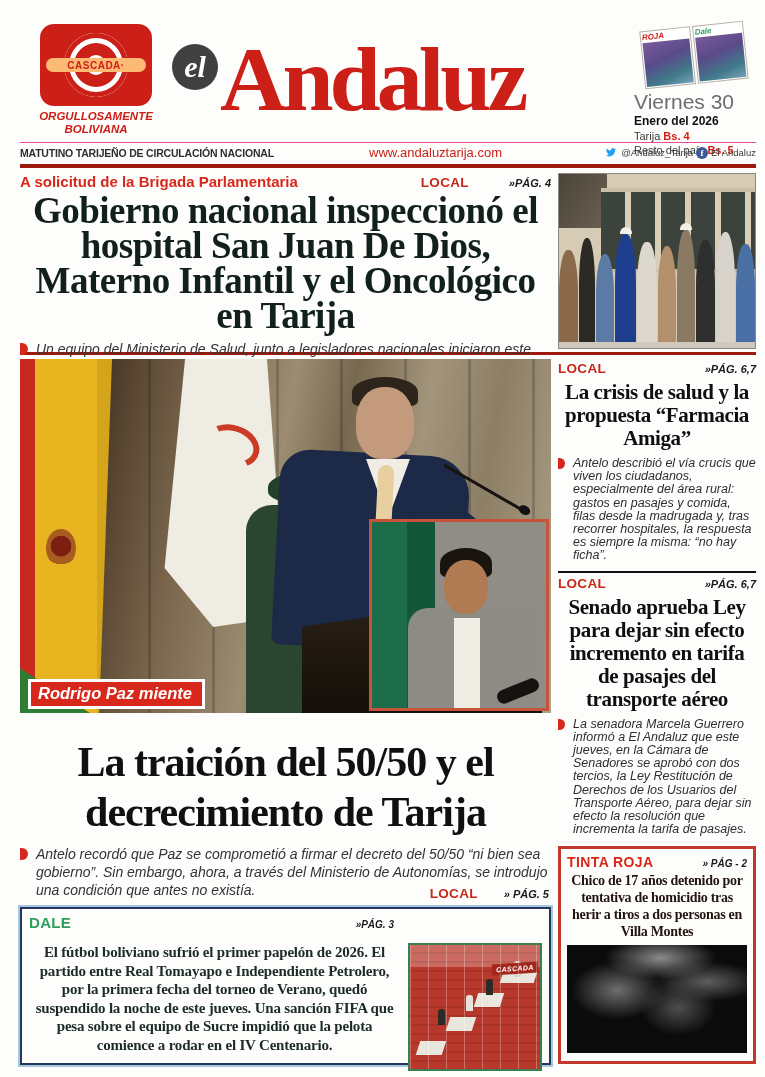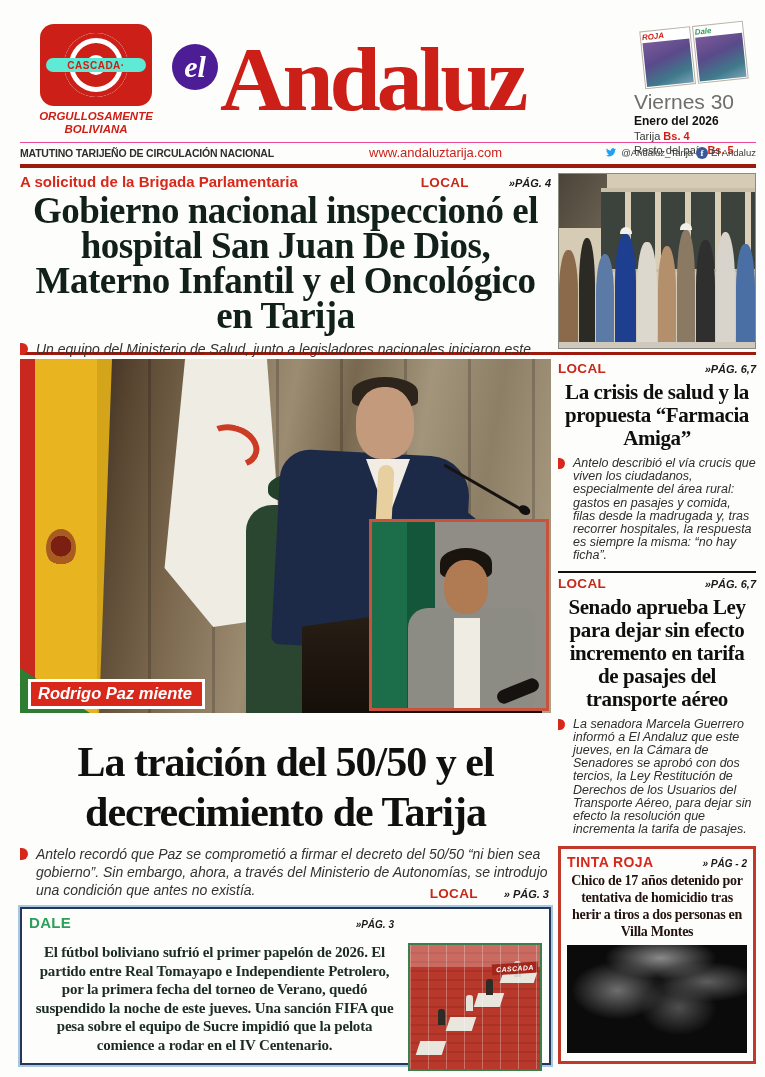--- a/index.html
+++ b/index.html
@@ -16,31 +16,31 @@
   .logo-badge {
     width:112px; height:82px; margin:0 auto; background:#cc1f17; border-radius:14px;
     display:flex; align-items:center; justify-content:center; position:relative;
   }
   .logo-circle {
     width:64px; height:64px; background:#fff; border-radius:50%;
     box-shadow: inset 0 0 0 5px #cc1f17, inset 0 0 0 10px #fff, inset 0 0 0 22px #cc1f17;
     position:relative;
   }
   .logo-pill {
-    position:absolute; left:6px; right:6px; top:34px; height:14px; background:#5eead4;
+    position:absolute; left:6px; right:6px; top:34px; height:14px; background:#fdba74;
     border-radius:8px; display:flex; align-items:center; justify-content:center;
     font-weight:bold; font-size:10px; color:#cc1f17; letter-spacing:.5px;
   }
   .logo-tagline {
     margin-top:4px; color:#cc1f17; font-weight:bold; font-style:italic;
     font-size:11.5px; line-height:12.5px; width:130px; margin-left:auto; margin-right:auto;
   }
   .title-wrap { flex:1; display:flex; align-items:flex-start; padding-top:14px; position:relative; }
   .el-circle {
-    width:46px; height:46px; background:#4c1d95; border-radius:50%;
+    width:46px; height:46px; background:#404040; border-radius:50%;
     color:#fff; font-family:"Liberation Serif", serif; font-style:italic; font-weight:bold;
     font-size:30px; display:flex; align-items:center; justify-content:center;
     margin-top:6px; flex:0 0 auto;
   }
   .big-title {
     font-family:"Liberation Serif", serif; font-weight:bold; color:#cc1f17;
     font-size:92px; line-height:82px; letter-spacing:-4px; margin-left:2px;
   }
   .date-block { flex:0 0 auto; width:122px; padding-top:2px; }
   .mini-thumb {
@@ -336,21 +336,21 @@
 
       <h1 class="main-headline">La traición del 50/50 y el decrecimiento de Tarija</h1>
 
       <div class="main-deck-wrap">
         <div class="deck">
           <span class="bullet"></span>
           <span>Antelo recordó que Paz se comprometió a firmar el decreto del 50/50 “ni bien sea gobierno”. Sin embargo, ahora, a través del Ministerio de Autonomías, se introdujo una condición que antes no existía.</span>
         </div>
         <div class="main-deck-tags">
           <span class="section-tag">LOCAL</span>
-          <span class="page-ref">» PÁG. 3</span>
+          <span class="page-ref">» PÁG. 5</span>
         </div>
       </div>
 
       <div class="dale-box">
         <div class="dale-head">
           <span class="dale-tag">DALE</span>
           <span class="page-ref">»PÁG. 3</span>
         </div>
         <div class="dale-body-row">
           <div class="dale-text">El fútbol boliviano sufrió el primer papelón de 2026. El partido entre Real Tomayapo e Independiente Petrolero, por la primera fecha del torneo de Verano, quedó suspendido la noche de este jueves. Una sanción FIFA que pesa sobre el equipo de Sucre impidió que la pelota comience a rodar en el IV Centenario.</div>

